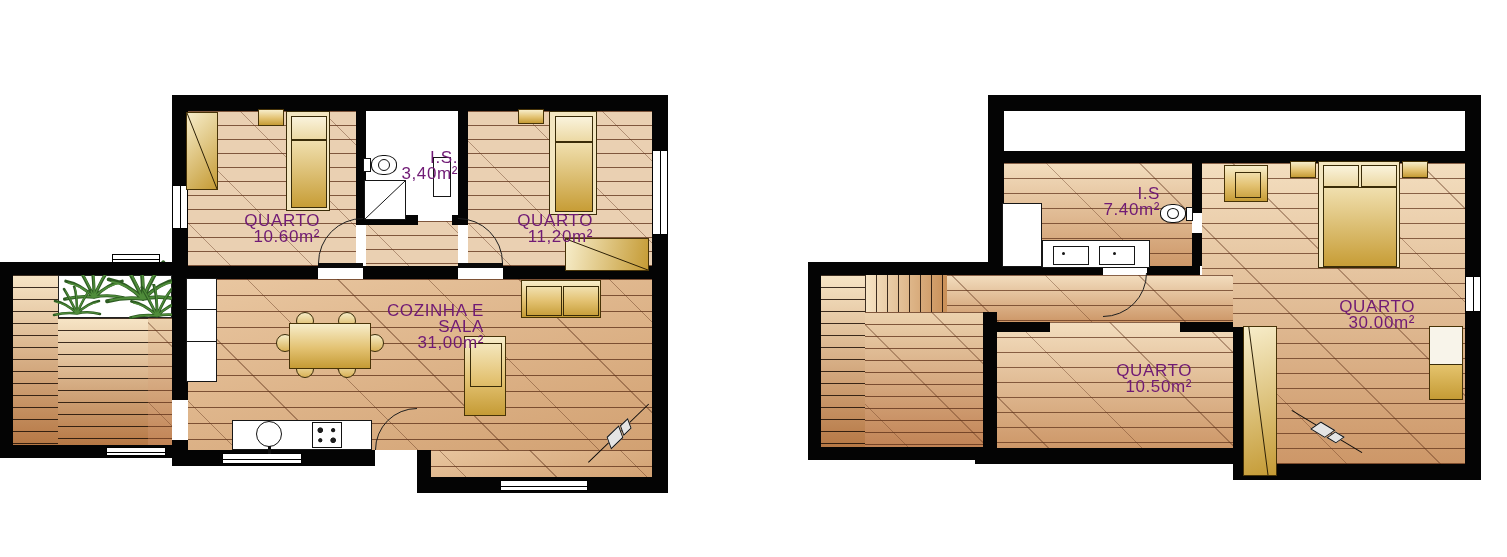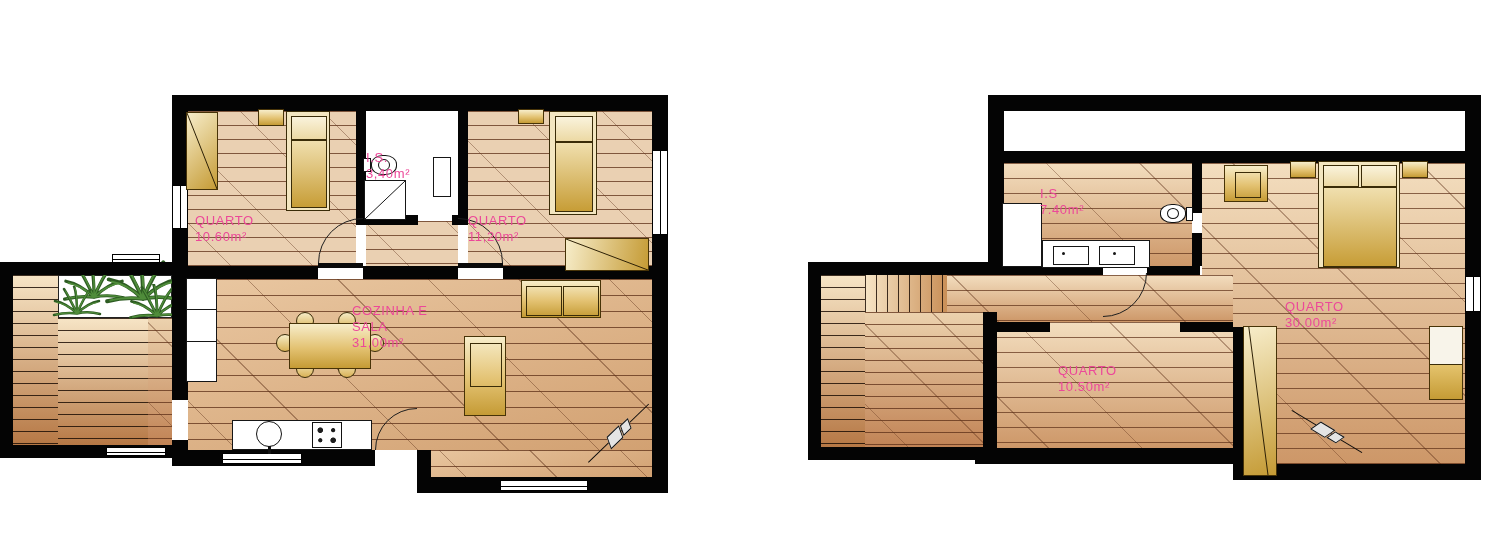--- a/index.html
+++ b/index.html
@@ -48,21 +48,21 @@
   .tank{position:absolute;background:#fff;border:1px solid #111;box-sizing:border-box}
   .sink{position:absolute;border:1px solid #111;border-radius:50%;background:#fff;box-sizing:border-box}
   .tap{position:absolute;background:#111}
   .stove{position:absolute;border:1px solid #111;box-sizing:border-box;background:
     radial-gradient(circle at 26% 30%,#1d1d1d 2.4px,transparent 3.2px),
     radial-gradient(circle at 72% 30%,#1d1d1d 1.7px,transparent 2.5px),
     radial-gradient(circle at 26% 72%,#1d1d1d 1.7px,transparent 2.5px),
     radial-gradient(circle at 72% 72%,#1d1d1d 2.4px,transparent 3.2px),#fff}
   .dsvg{position:absolute;inset:0;width:100%;height:100%}
   .line{position:absolute;background:#161616}
-  .label{position:absolute;text-align:left;color:#ec4899;font-size:13px;line-height:16px;
+  .label{position:absolute;text-align:right;color:#701a75;font-size:17px;line-height:16px;
          letter-spacing:.6px;white-space:nowrap}
   .pen{position:absolute;border-top:1.7px solid #0a0a0a;transform-origin:0 0}
   .pen i{position:absolute;border:1px solid #111;background:#e4e4e4}
   .pen .p1{left:28px;top:-6px;width:15px;height:10px;transform:skewX(-24deg)}
   .pen .p2{left:46px;top:-5px;width:9px;height:8px;transform:skewX(-24deg)}
   .plant{position:absolute}
 </style>
 </head>
 <body>
 

